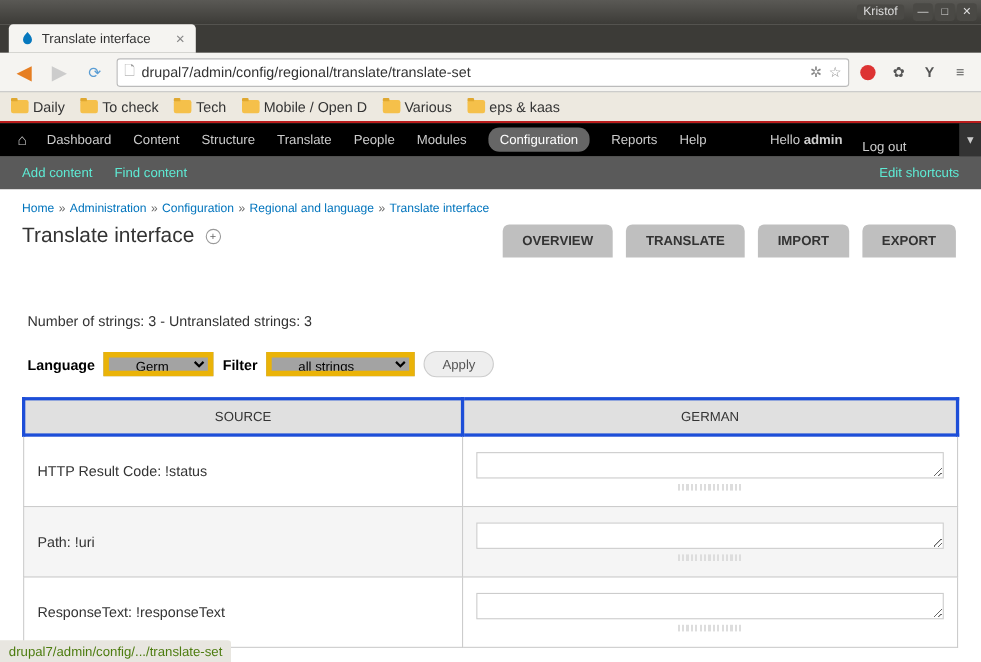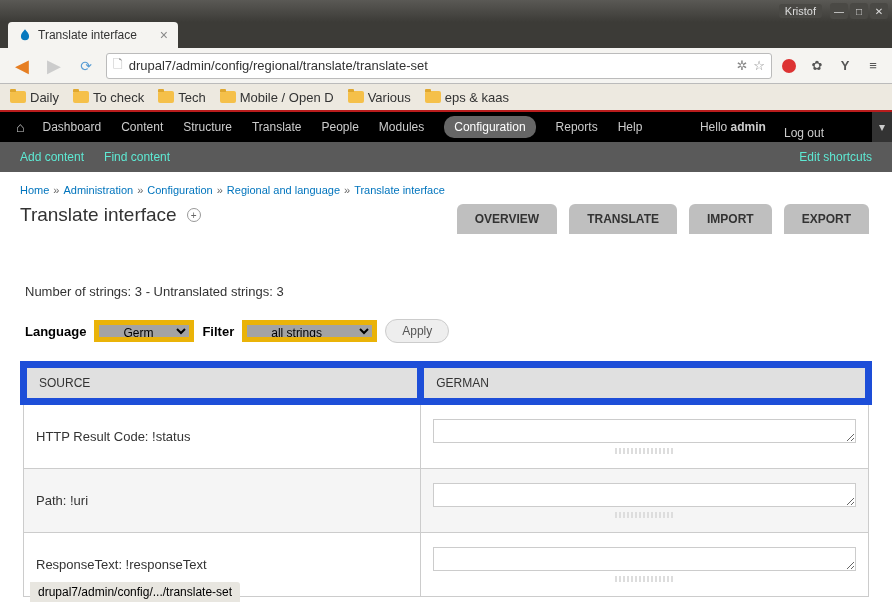--- a/index.html
+++ b/index.html
@@ -63,30 +63,30 @@
 
 .tab-content { border-top: none; margin: 28px 20px 0; padding: 20px 0; }
 .strings-info { font-size: 13px; color: #333; margin-bottom: 20px; padding: 0 5px; }
 
 .filter-row { display: flex; align-items: center; gap: 8px; padding: 0 5px; margin-bottom: 18px; font-size: 13px; }
 .filter-row label { font-weight: bold; }
 .filter-row select { height: 22px; border: 5px solid #eab308; font-size: 12px; padding: 0 20px; background: #a3a3a3; }
 .apply-btn { padding: 4px 16px; background: #eee; border: 1px solid #ccc; border-radius: 12px; cursor: pointer; font-size: 12px; color: #555; }
 
 table.trans-table { width: 100%; border-collapse: collapse; border: 1px solid #ccc; }
-table.trans-table th { background: #e0e0e0; text-align: left; padding: 8px 12px; font-size: 12px; font-weight: normal; color: #333; border: 7px solid #1d4ed8; }
+table.trans-table th { background: #e0e0e0; text-align: center; padding: 8px 12px; font-size: 12px; font-weight: normal; color: #333; border: 3px solid #1d4ed8; }
 table.trans-table td { padding: 14px 12px; border: 1px solid #ccc; font-size: 13px; color: #333; vertical-align: middle; }
 table.trans-table tr.even td { background: #f5f5f5; }
 table.trans-table textarea { width: 100%; height: 24px; border: 1px solid #ccc; resize: vertical; font-family: inherit; font-size: 12px; }
 .resize-grip { height: 6px; background: repeating-linear-gradient(90deg, #ddd, #ddd 2px, transparent 2px, transparent 4px); margin-top: 2px; width: 60px; margin-left: auto; margin-right: auto; }
 
 .save-btn-wrap { padding: 10px 5px; }
 .save-btn { padding: 6px 16px; background: #f0f0f0; border: 1px solid #ccc; border-radius: 14px; cursor: pointer; font-size: 13px; color: #888; }
 
-.status-bar { position: absolute; bottom: 0; left: 0; background: #e8e6e0; padding: 3px 8px; font-size: 12px; color: #000000; border-top-right-radius: 3px; margin-left: 30px; }
+.status-bar { position: absolute; bottom: 0; left: 0; background: #e8e6e0; padding: 3px 8px; font-size: 12px; color: #4d7c0f; border-top-right-radius: 3px; }
 </style>
 </head>
 <body>
 
 <div class="window-titlebar">
   <span class="window-user">Kristof</span>
   <div class="window-btn">—</div>
   <div class="window-btn">□</div>
   <div class="window-btn">✕</div>
 </div>

